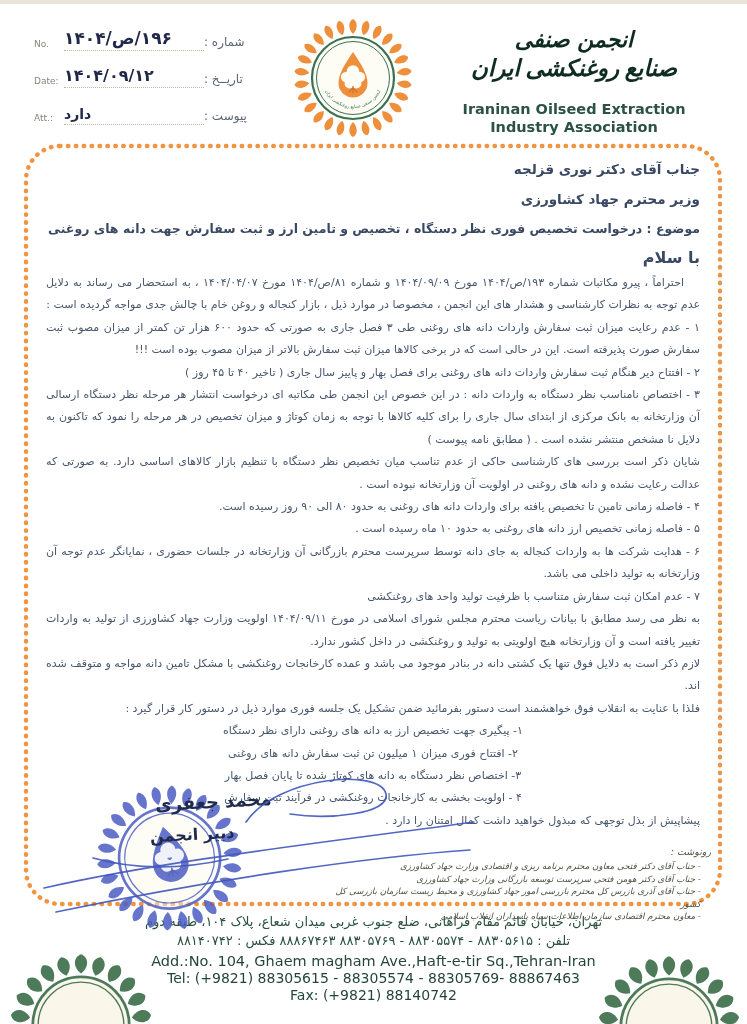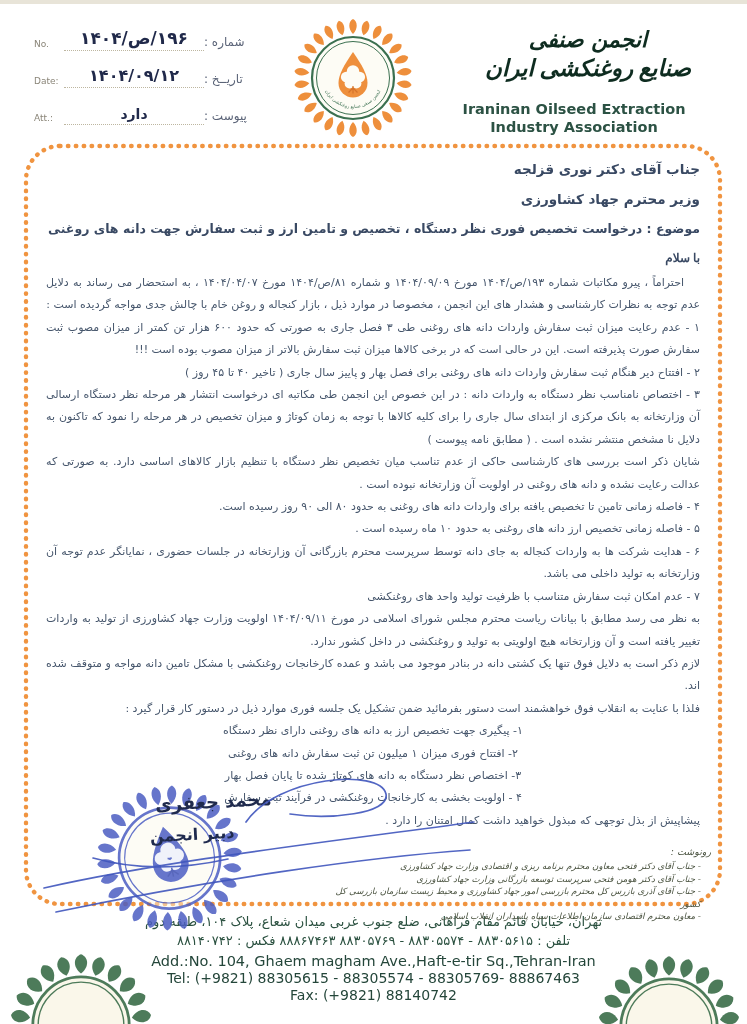--- a/index.html
+++ b/index.html
@@ -5,41 +5,41 @@
   html,body{margin:0;padding:0;background:#e8e4d8;}
   .page{
     position:relative;width:747px;height:1024px;margin:4px auto;
     background:#ffffff;overflow:hidden;
     font-family:"DejaVu Sans",sans-serif;
   }
   
   .hfields{position:absolute;top:22px;left:34px;width:224px;}
   .hrow{display:flex;align-items:flex-end;direction:ltr;margin-bottom:12px;height:25px;}
   .hprefix{font-size:9px;color:#8a8578;width:30px;flex:none;padding-bottom:2px;}
-  .hvalue{flex:1;text-align:center;font-weight:bold;color:#20294a;
+  .hvalue{flex:1;text-align:left;font-weight:bold;color:#20294a;
           border-bottom:1px dotted #bdb6a0;padding-bottom:2px;direction:rtl;}
   .hvalue.num{font-size:17px;}
   .hvalue.date{font-size:16px;}
   .hvalue.att{font-size:14px;}
   .hlabel{font-size:12px;color:#5b6478;width:54px;flex:none;direction:rtl;text-align:left;padding-bottom:2px;}
   .logo-wrap{position:absolute;left:292px;top:13px;}
-  .orgfa{position:absolute;left:440px;top:22px;width:296px;text-align:center;
+  .orgfa{position:absolute;left:426px;top:22px;width:296px;text-align:center;
          direction:rtl;color:#0e2c20;font-weight:bold;}
   .orgfa .l1{font-size:22px;font-style:italic;line-height:1.25;}
   .orgfa .l2{font-size:23px;font-style:italic;line-height:1.3;font-family:Liberation Serif, serif;}
   .orgen{position:absolute;left:424px;top:96px;width:300px;text-align:center;
          font-size:14.5px;font-weight:bold;color:#2c5244;line-height:1.25;}
   
   .border-svg{position:absolute;left:0;top:0;z-index:1;}
   
   .body{position:absolute;left:46px;top:150px;width:654px;direction:rtl;
         color:#46566c;z-index:2;}
   .r1,.r2{font-weight:bold;font-size:13.5px;line-height:30px;color:#394963;}
   .subject{font-weight:bold;font-size:12.5px;line-height:30px;color:#394963;}
-  .salam{font-weight:bold;font-size:12px;line-height:28px;color:#394963;font-family:Liberation Serif, serif;}
+  .salam{font-weight:bold;font-size:16px;line-height:28px;color:#394963;}
   .para{font-size:11px;line-height:22.4px;margin:0;text-align:justify;text-align-last:right;}
   .para.indent{text-indent:16px;}
   .para.center{text-align:center;text-align-last:center;}
   
   .stamp{position:absolute;left:95px;top:779px;z-index:3;opacity:.85;transform:rotate(-12deg);}
   .signame{position:absolute;left:155px;top:787px;z-index:4;font-weight:bold;
            font-size:18px;color:#1f2a4d;transform:rotate(-3deg);direction:rtl;}
   .sigtitle{position:absolute;left:150px;top:821px;z-index:4;font-weight:bold;
             font-size:16px;color:#1f2a4d;transform:rotate(-3deg);direction:rtl;}
   .squiggles{position:absolute;left:38px;top:756px;z-index:5;}

